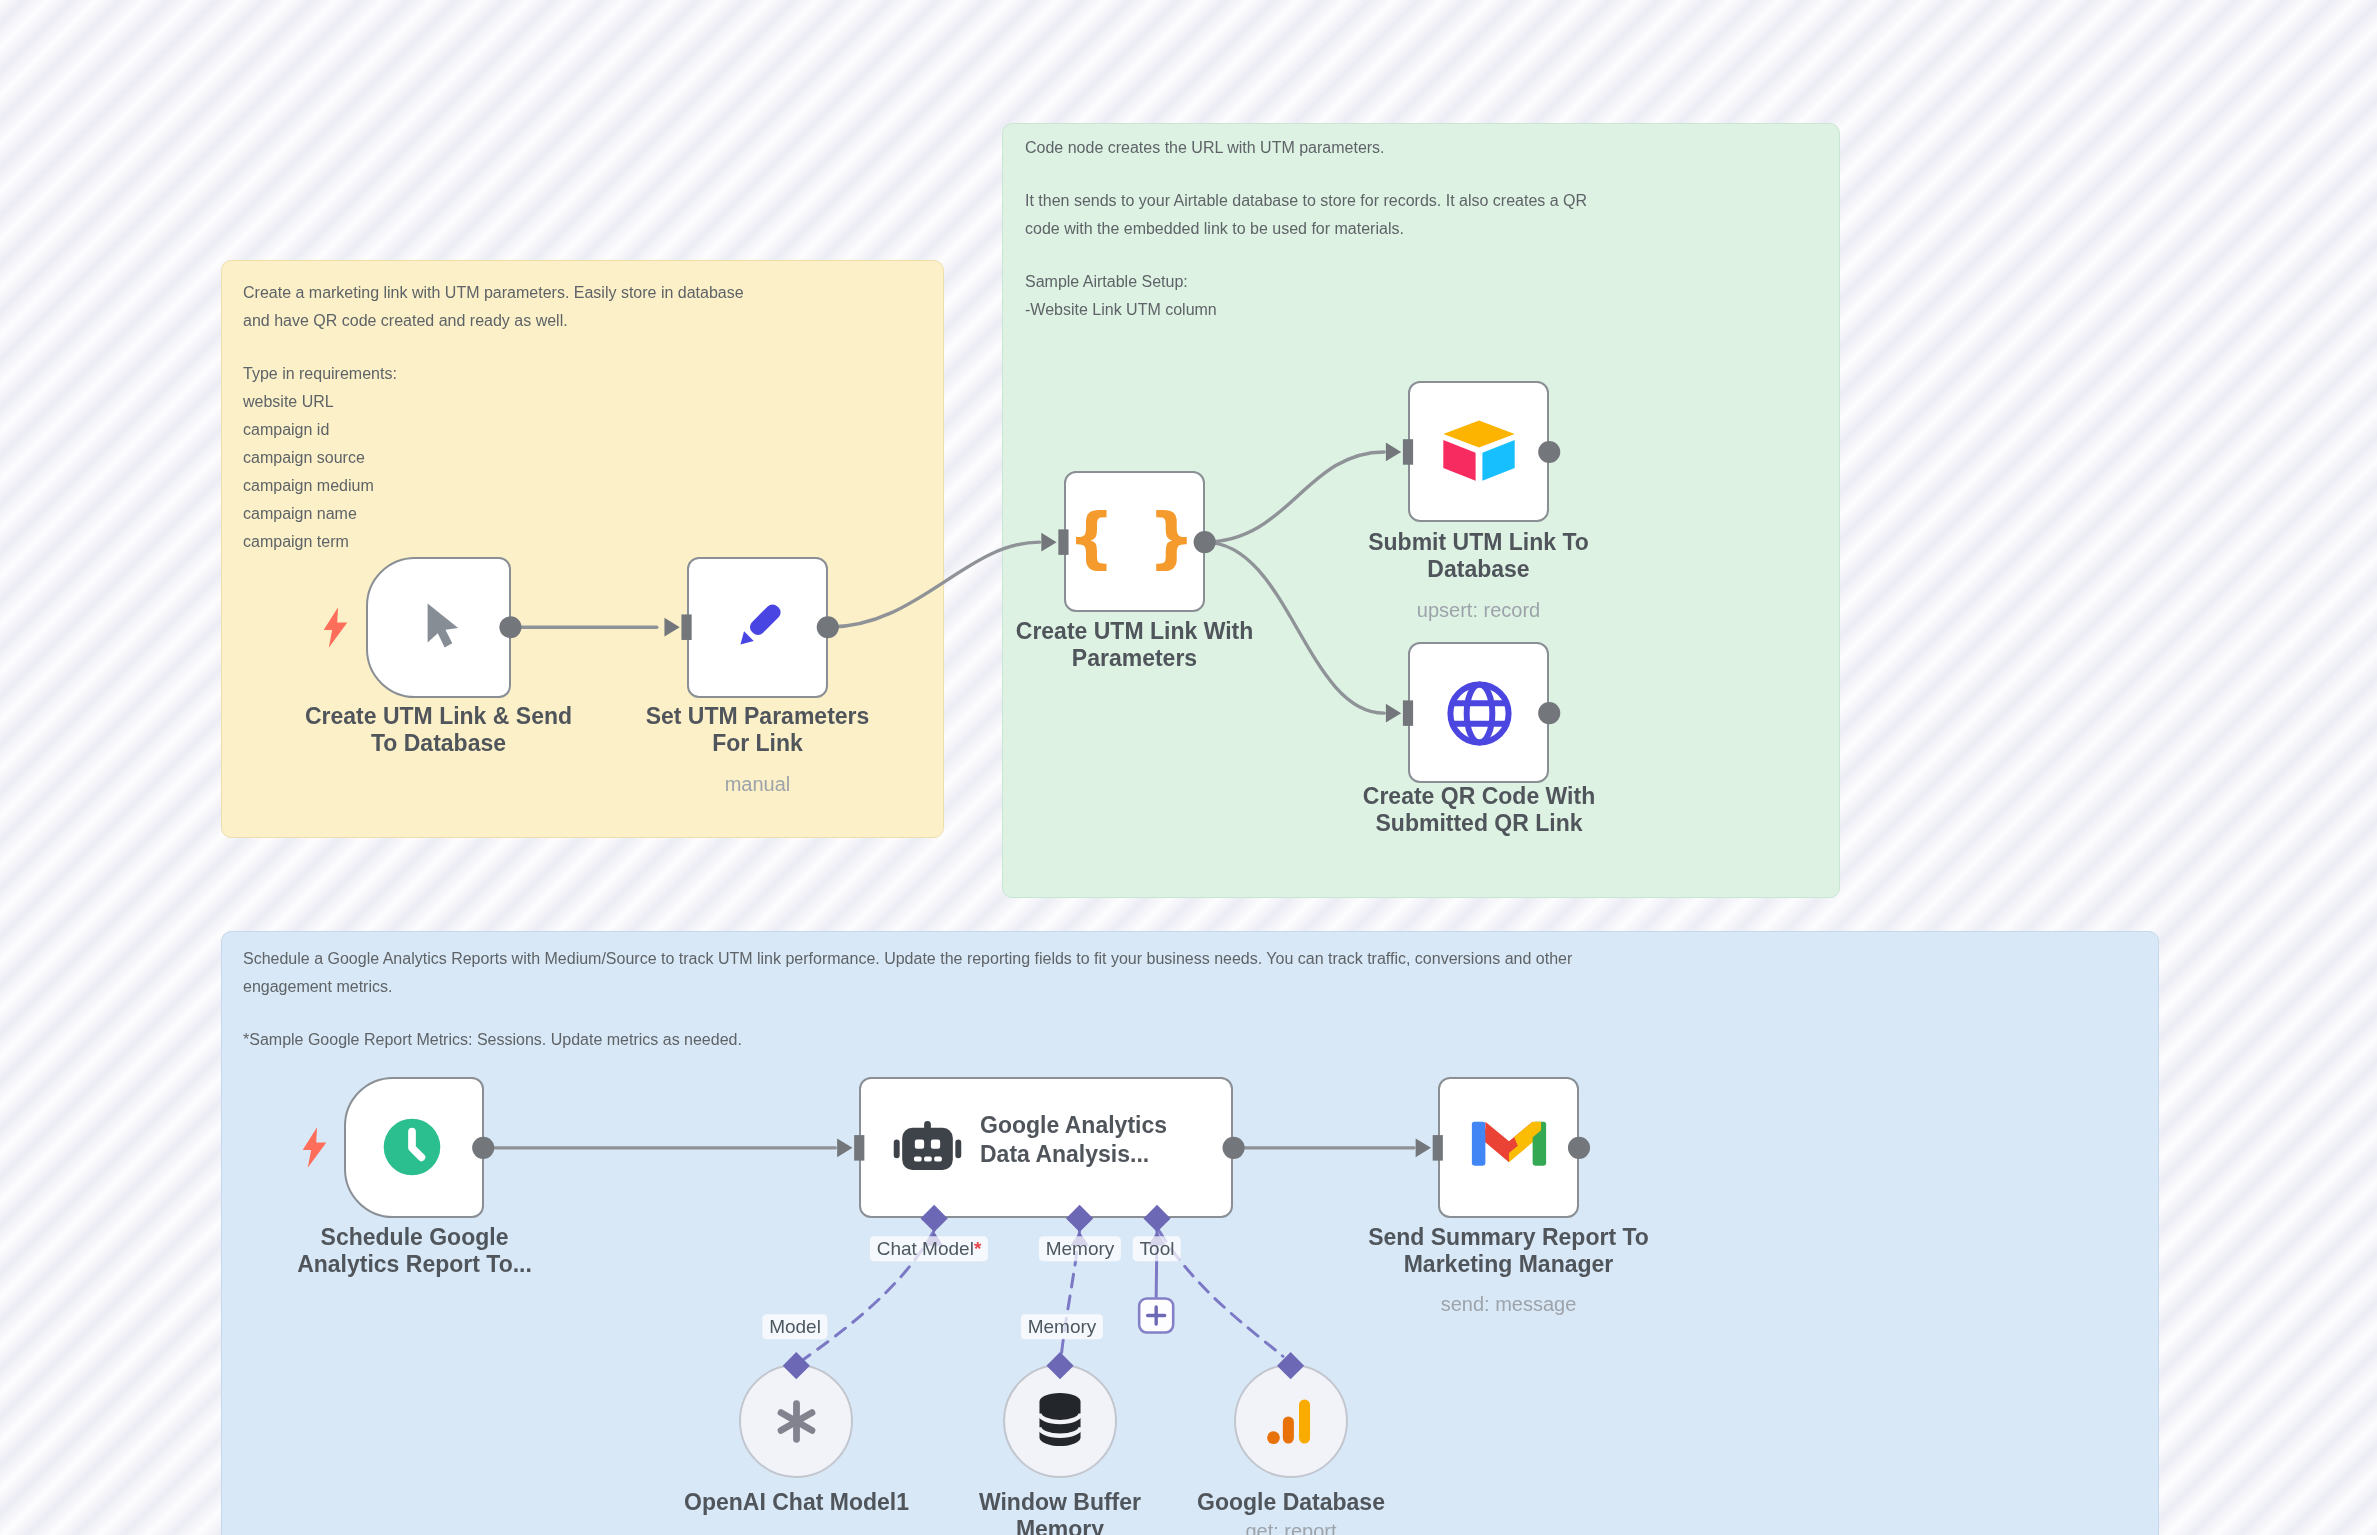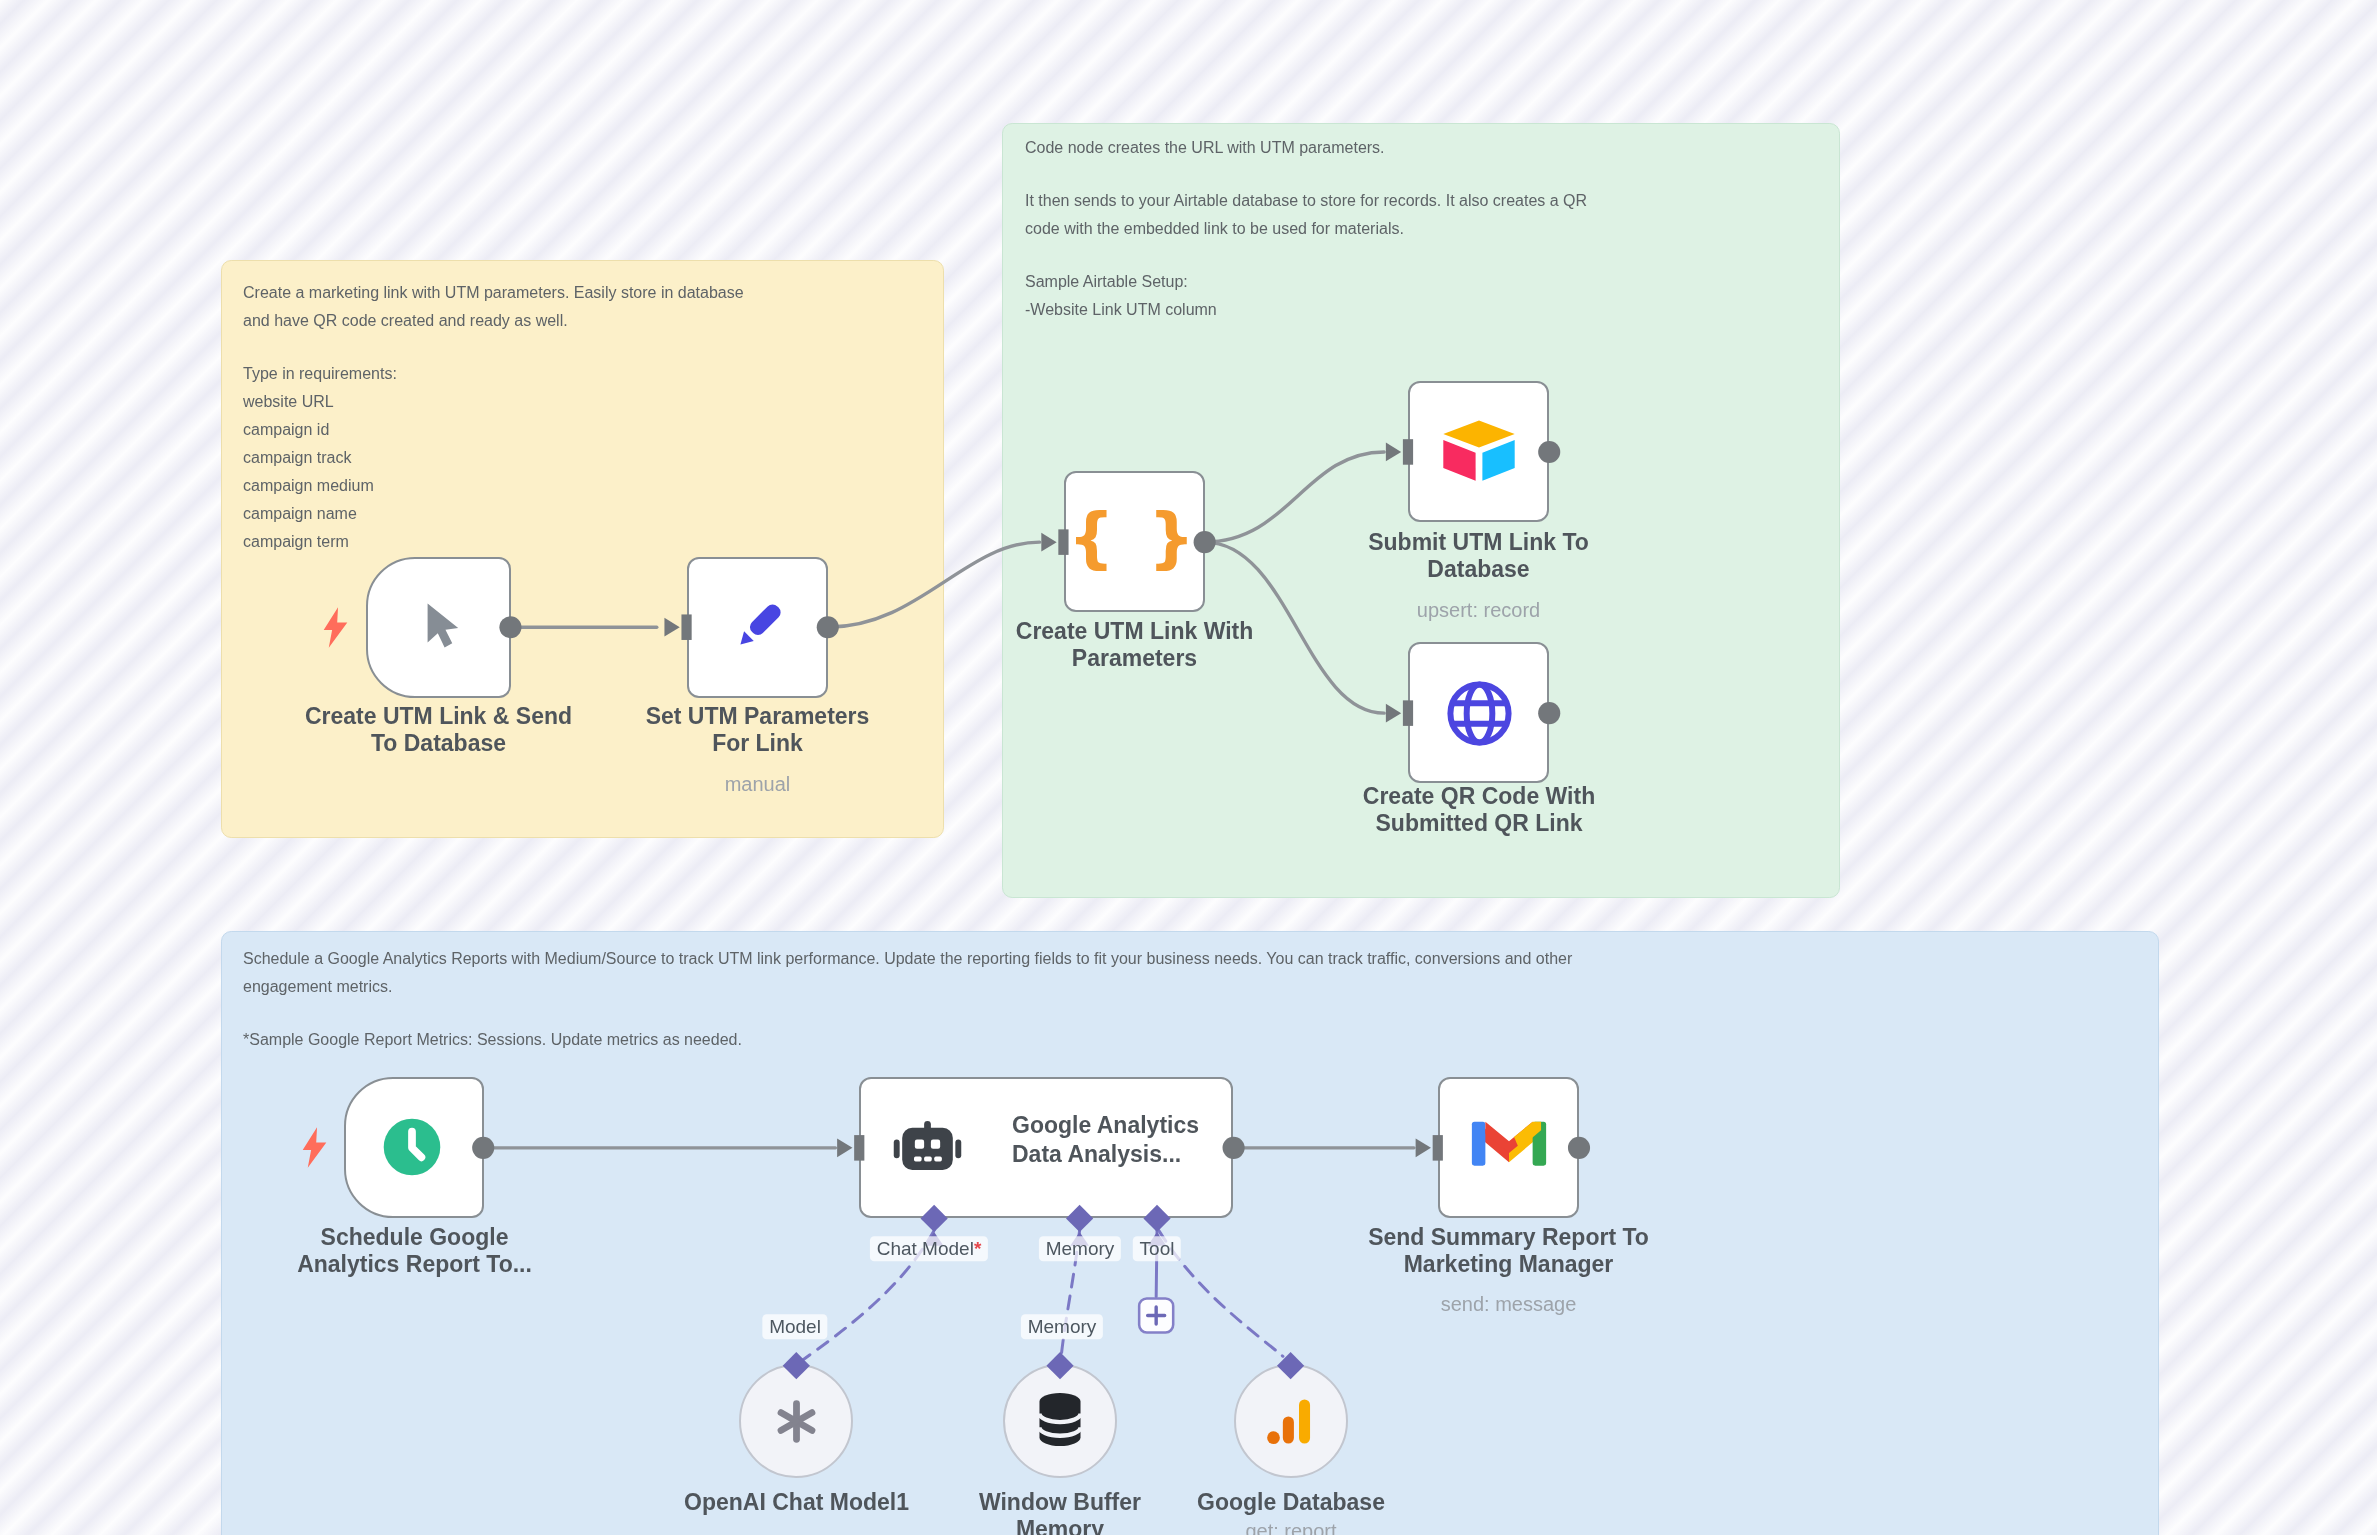--- a/index.html
+++ b/index.html
@@ -41,21 +41,21 @@
   <div class="note note-blue" style="left:221px;top:931px;width:1938px;height:655px;"></div>
 
   <div class="note-text" style="left:243px;top:279px;width:681px;z-index:1;">
 
   <div class="note-line">Create a marketing link with UTM parameters. Easily store in database</div>
       <div class="note-line">and have QR code created and ready as well.</div>
       <div class="note-line"></div>
       <div class="note-line">Type in requirements:</div>
       <div class="note-line">website URL</div>
       <div class="note-line">campaign id</div>
-      <div class="note-line">campaign track</div>
+      <div class="note-line">campaign source</div>
       <div class="note-line">campaign medium</div>
       <div class="note-line">campaign name</div>
       <div class="note-line">campaign term</div>
     </div>
   <div class="note-text" style="left:1025px;top:134px;width:796px;z-index:1;">
 
   <div class="note-line">Code node creates the URL with UTM parameters.</div>
       <div class="note-line"></div>
       <div class="note-line">It then sends to your Airtable database to store for records. It also creates a QR</div>
       <div class="note-line">code with the embedded link to be used for materials.</div>
@@ -178,21 +178,21 @@
   <svg class="node-icon" style="left:1036px;top:1393px;" width="48" height="53" viewBox="0 0 56 62">
     <path fill="#23262B" d="M4 10 C4 4.5 14.7 0 28 0 s24 4.5 24 10 v42 c0 5.5 -10.7 10 -24 10 S4 57.5 4 52 Z"></path>
     <path stroke="#F2F3F8" stroke-width="5" fill="none" d="M4 24 c0 5.5 10.7 10 24 10 s24 -4.5 24 -10 M4 40 c0 5.5 10.7 10 24 10 s24 -4.5 24 -10"></path>
   </svg>
   <svg class="node-icon" style="left:1265px;top:1396px;" width="51" height="51" viewBox="0 0 60 60">
     <rect x="40" y="4" width="13" height="52" rx="6.5" fill="#F9AB00"></rect>
     <rect x="21" y="24" width="13" height="32" rx="6.5" fill="#E8710A"></rect>
     <circle cx="10" cy="49" r="7.5" fill="#E8710A"></circle>
   </svg>
 
-  <div class="agent-title" style="left:980px;top:1111px;width:221px;margin-left:32px;">Google Analytics Data Analysis...</div>
+  <div class="agent-title" style="left:980px;top:1111px;width:221px;">Google Analytics Data Analysis...</div>
 
   <div class="nlabel" style="left:294px;top:703px;width:289px;">Create UTM Link &amp; Send To Database</div>
   <div class="nlabel" style="left:630px;top:703px;width:255px;">Set UTM Parameters For Link</div>
   <div class="nsub" style="left:630px;top:773px;width:255px;">manual</div>
   <div class="nlabel" style="left:994px;top:618px;width:281px;">Create UTM Link With Parameters</div>
   <div class="nlabel" style="left:1338px;top:529px;width:281px;">Submit UTM Link To Database</div>
   <div class="nsub" style="left:1338px;top:599px;width:281px;">upsert: record</div>
   <div class="nlabel" style="left:1330px;top:783px;width:298px;">Create QR Code With Submitted QR Link</div>
   <div class="nlabel" style="left:287px;top:1224px;width:255px;">Schedule Google Analytics Report To...</div>
   <div class="nlabel" style="left:1347px;top:1224px;width:323px;">Send Summary Report To Marketing Manager</div>

